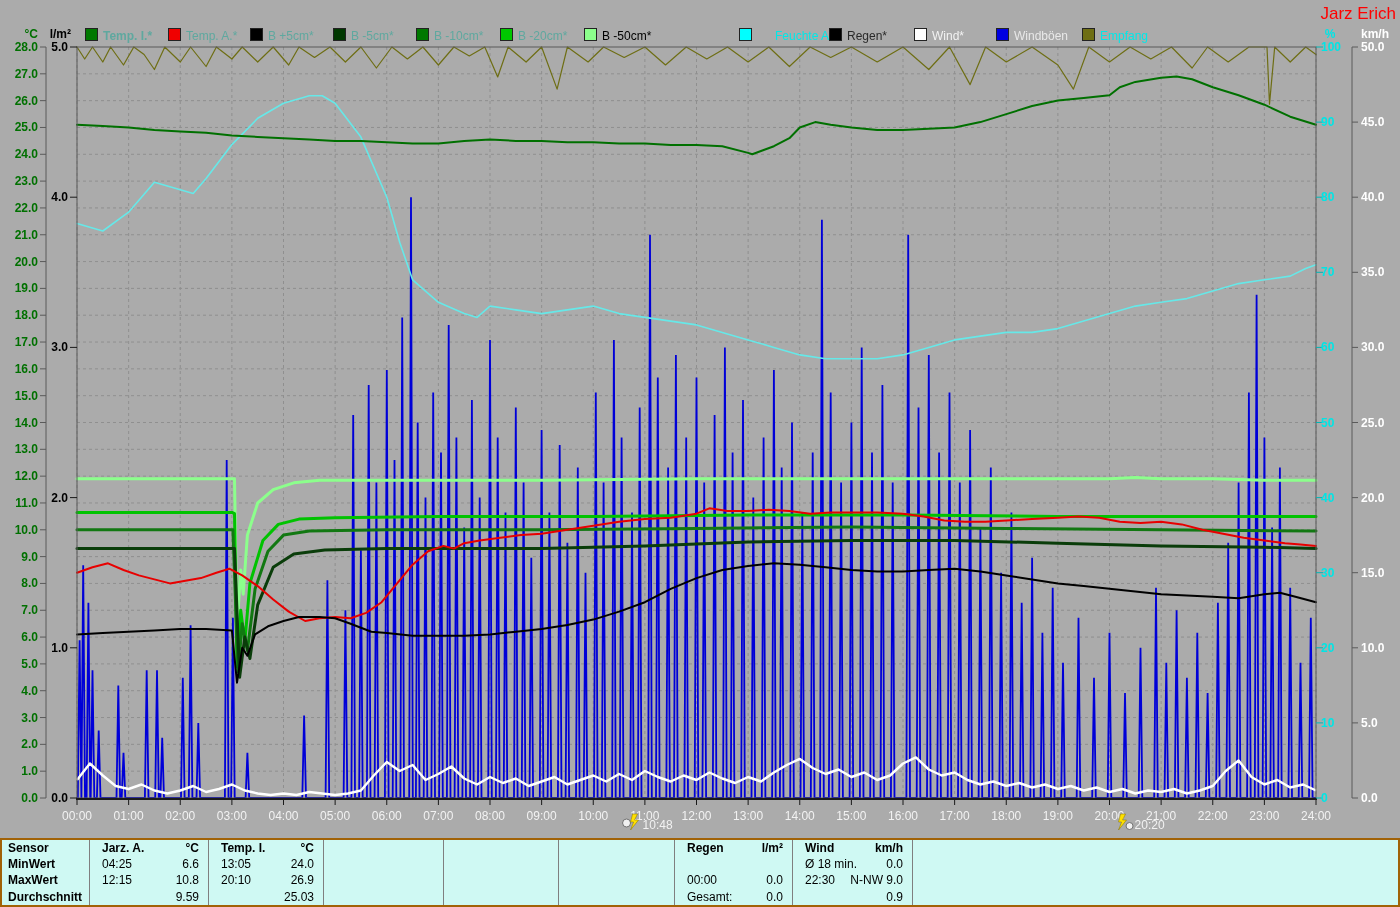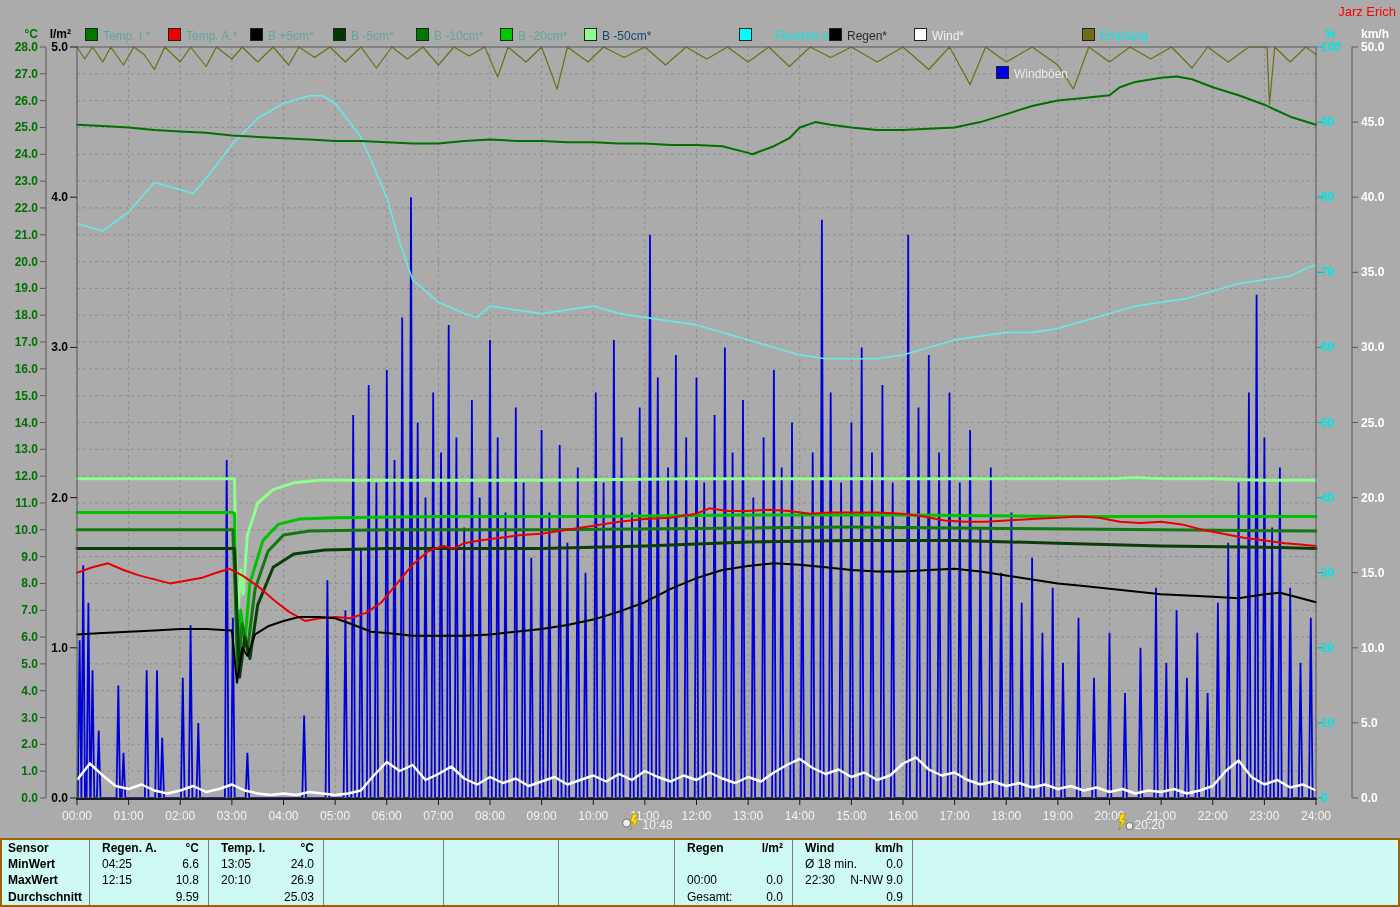--- a/index.html
+++ b/index.html
@@ -1,20 +1,20 @@
 <!DOCTYPE html>
 <html><head>
 <meta charset="utf-8">
 <style>
   html,body{margin:0;padding:0;background:#888;}
   .screen{position:relative;width:1400px;height:907px;background:#ABABAB;overflow:hidden;
           font-family:"Liberation Sans",sans-serif;}
   .titlebar{position:absolute;top:4px;left:0;width:100%;height:20px;}
   .page-title{position:absolute;left:0;right:0;text-align:center;color:#FFFFFF;font-size:14px;}
-  .author{position:absolute;right:4px;top:0;color:#FF0000;font-size:13px;}
+  .author{position:absolute;right:4px;top:0;color:#FF0000;font-size:17px;}
   .legend-item{position:absolute;top:28px;height:13px;font-size:12px;white-space:nowrap;}
   .legend-item .sw{display:inline-block;width:11px;height:11px;vertical-align:-1px;
                    border:1px solid #222;margin-right:5px;}
   #chart{position:absolute;left:0;top:0;}
   .footer{position:absolute;left:0;top:838px;width:1400px;height:69px;background:#CFF9F3;
           box-sizing:border-box;border:2px solid #a16207;display:flex;color:#000;}
   .fcol{box-sizing:border-box;border-right:1px solid #7F7F7F;display:flex;flex-direction:column;}
   .fcol.filler{border-right:none;flex:1;}
   .frow{height:16.2px;line-height:16.2px;font-size:12px;display:flex;justify-content:space-between;
         padding:0 9px 0 12px;white-space:nowrap;overflow:hidden;}
@@ -265,51 +265,51 @@
       <text x="1361" y="51" fill="#FFFFFF" text-anchor="start" font-size="12px" font-family="&quot;Liberation Sans&quot;,sans-serif" font-weight="bold">50.0</text>
       <text x="1375" y="38" fill="#FFFFFF" text-anchor="middle" font-size="12px" font-family="&quot;Liberation Sans&quot;,sans-serif" font-weight="bold">km/h</text>
       <circle cx="626.5500000000001" cy="823" r="4" fill="#F0F0F0" stroke="#707070"></circle>
       <polygon points="632.5500000000001,814 637.5500000000001,814 634.5500000000001,820 638.5500000000001,820 630.5500000000001,830 633.5500000000001,822 630.5500000000001,822" fill="#FFE000" stroke="#807000" stroke-width="0.5"></polygon>
       <text x="642.5500000000001" y="829" fill="#F2F2F2" text-anchor="start" font-size="12px" font-family="&quot;Liberation Sans&quot;,sans-serif" font-weight="normal">10:48</text>
       <polygon points="1120.5362499999999,814 1125.5362499999999,814 1122.5362499999999,820 1126.5362499999999,820 1118.5362499999999,830 1121.5362499999999,822 1118.5362499999999,822" fill="#FFE000" stroke="#807000" stroke-width="0.5"></polygon>
       <circle cx="1129.5362499999999" cy="826" r="3.5" fill="#F0F0F0" stroke="#707070"></circle>
       <text x="1134.5362499999999" y="829" fill="#F2F2F2" text-anchor="start" font-size="12px" font-family="&quot;Liberation Sans&quot;,sans-serif" font-weight="normal">20:20</text>
     </svg>
   <div id="legend">
-      <div class="legend-item" style="left: 85px;"><span class="sw" style="background: rgb(0, 120, 0);"></span><span style="color: rgb(95, 168, 159);">Temp. I.*</span></div>
+      <div class="legend-item" style="left: 85px;"><span class="sw" style="background: rgb(0, 120, 0);"></span><span style="color: rgb(95, 168, 159); font-weight: bold;">Temp. I.*</span></div>
       <div class="legend-item" style="left: 168px;"><span class="sw" style="background: rgb(240, 0, 0);"></span><span style="color: rgb(95, 168, 159);">Temp. A.*</span></div>
       <div class="legend-item" style="left: 250px;"><span class="sw" style="background: rgb(0, 0, 0);"></span><span style="color: rgb(95, 168, 159);">B +5cm*</span></div>
       <div class="legend-item" style="left: 333px;"><span class="sw" style="background: rgb(0, 56, 0);"></span><span style="color: rgb(95, 168, 159);">B -5cm*</span></div>
       <div class="legend-item" style="left: 416px;"><span class="sw" style="background: rgb(0, 120, 0);"></span><span style="color: rgb(95, 168, 159); text-align: right;">B -10cm*</span></div>
       <div class="legend-item" style="left: 500px;"><span class="sw" style="background: rgb(0, 200, 0);"></span><span style="color: rgb(95, 168, 159);">B -20cm*</span></div>
-      <div class="legend-item" style="left: 584px;"><span class="sw" style="background: rgb(140, 255, 140);"></span><span style="color: #0c4a6e;">B -50cm*</span></div>
+      <div class="legend-item" style="left: 584px;"><span class="sw" style="background: rgb(140, 255, 140);"></span><span style="color: #000000;">B -50cm*</span></div>
       <div class="legend-item" style="left: 739px;"><span class="sw" style="background: rgb(0, 255, 255);"></span><span style="color: rgb(0, 232, 232); margin-left: 18px;">Feuchte A.*</span></div>
       <div class="legend-item" style="left: 829px; text-align: right;"><span class="sw" style="background: rgb(0, 0, 0);"></span><span style="color: rgb(42, 42, 42);">Regen*</span></div>
       <div class="legend-item" style="left: 914px;"><span class="sw" style="background: rgb(255, 255, 255);"></span><span style="color: rgb(242, 242, 242);">Wind*</span></div>
-      <div class="legend-item" style="left: 996px; margin-top: 38px;"><span class="sw" style="background: rgb(0, 0, 224);"></span><span style="color: rgb(232, 232, 232);">Windböen</span></div>
+      <div class="legend-item" style="left: 996px;"><span class="sw" style="background: rgb(0, 0, 224);"></span><span style="color: rgb(232, 232, 232);">Windböen</span></div>
       <div class="legend-item" style="left: 1082px;"><span class="sw" style="background: rgb(110, 110, 20);"></span><span style="color: rgb(0, 232, 232);">Empfang</span></div>
     </div>
   <div class="footer" id="footer">
       <div class="fcol" style="width: 88px;">
         <div class="frow lbl" style="padding: 0px 2px 0px 6px;">
           <span class="l">Sensor</span>
         </div>
         <div class="frow lbl" style="padding: 0px 2px 0px 6px;">
           <span class="l">MinWert</span>
         </div>
         <div class="frow lbl" style="padding: 0px 2px 0px 6px;">
           <span class="l">MaxWert</span>
         </div>
         <div class="frow lbl" style="padding: 0px 2px 0px 6px;">
           <span class="l">Durchschnitt</span>
         </div>
       </div>
       <div class="fcol" style="width: 119px;">
         <div class="frow hdr">
-          <span class="l">Regen. A.</span>
+          <span class="l">Jarz. A.</span>
           <span class="r">°C</span>
         </div>
         <div class="frow">
           <span class="l">04:25</span>
           <span class="r">6.6</span>
         </div>
         <div class="frow">
           <span class="l">12:15</span>
           <span class="r">10.8</span>
         </div>

